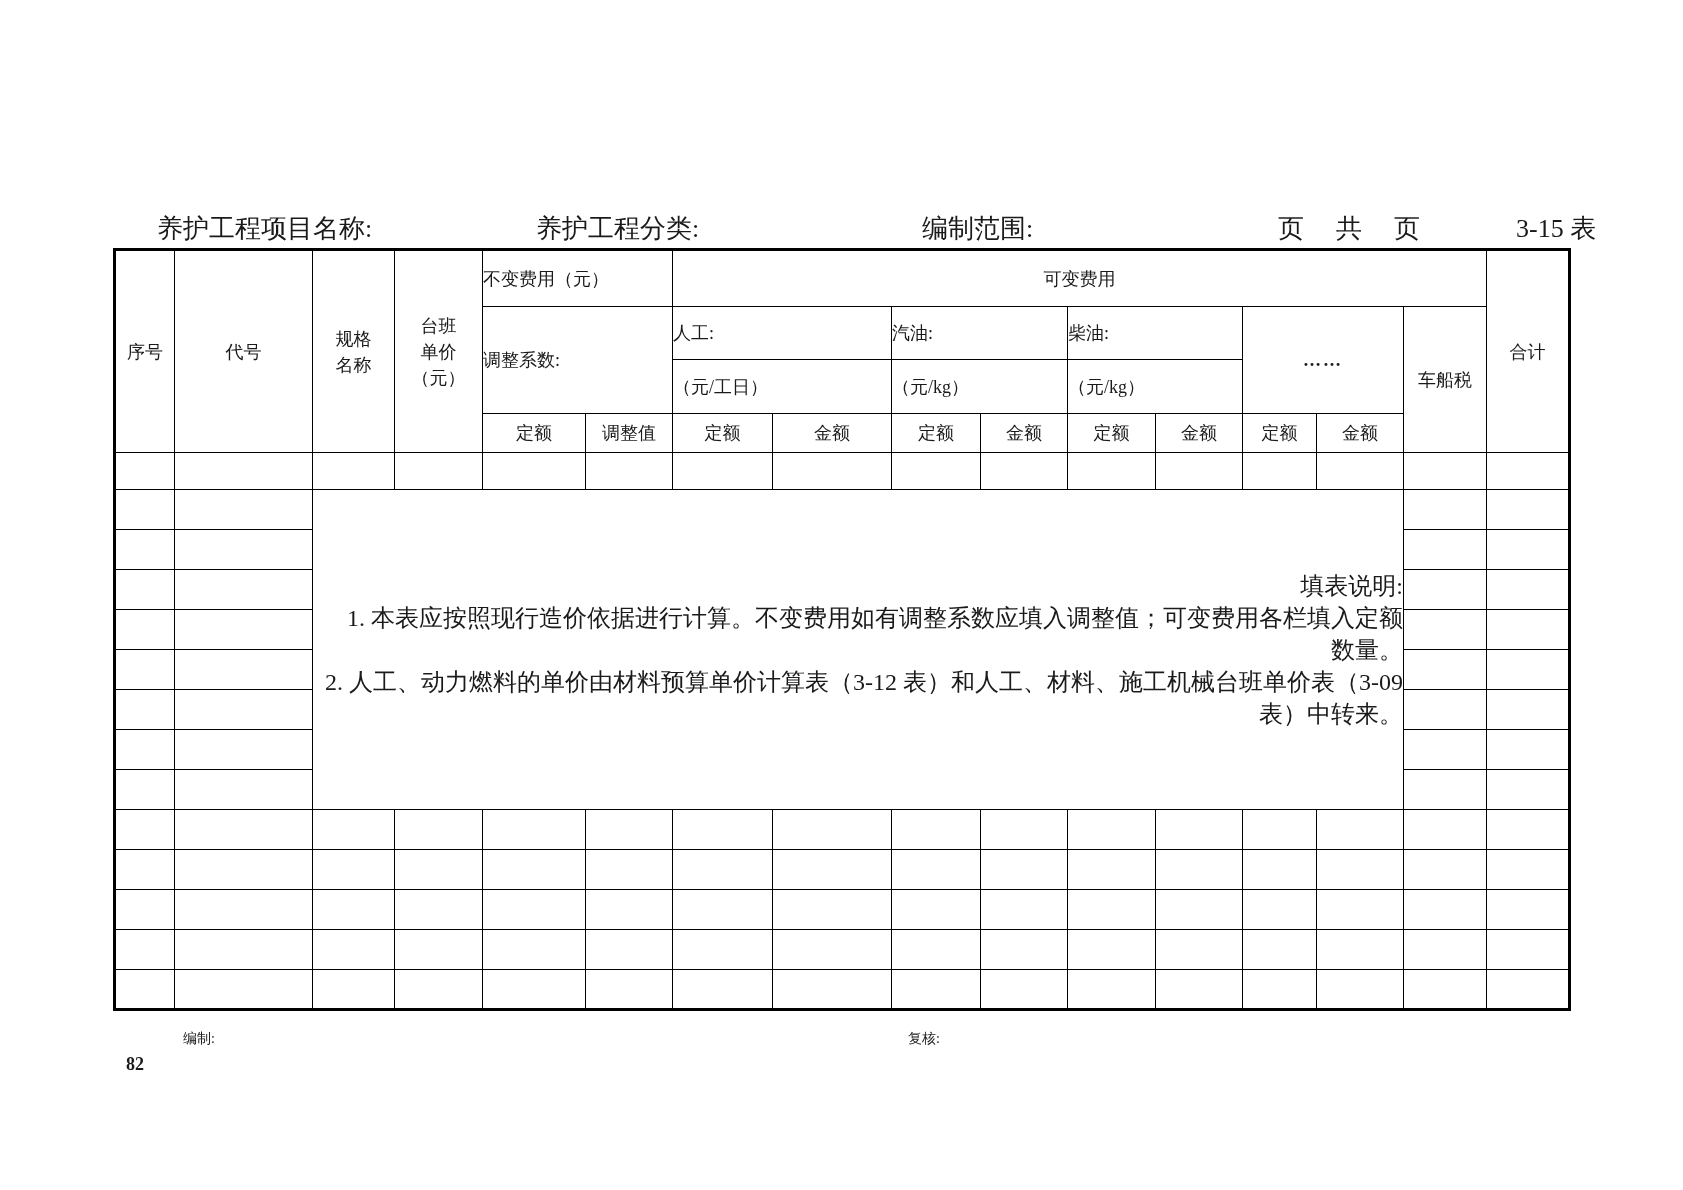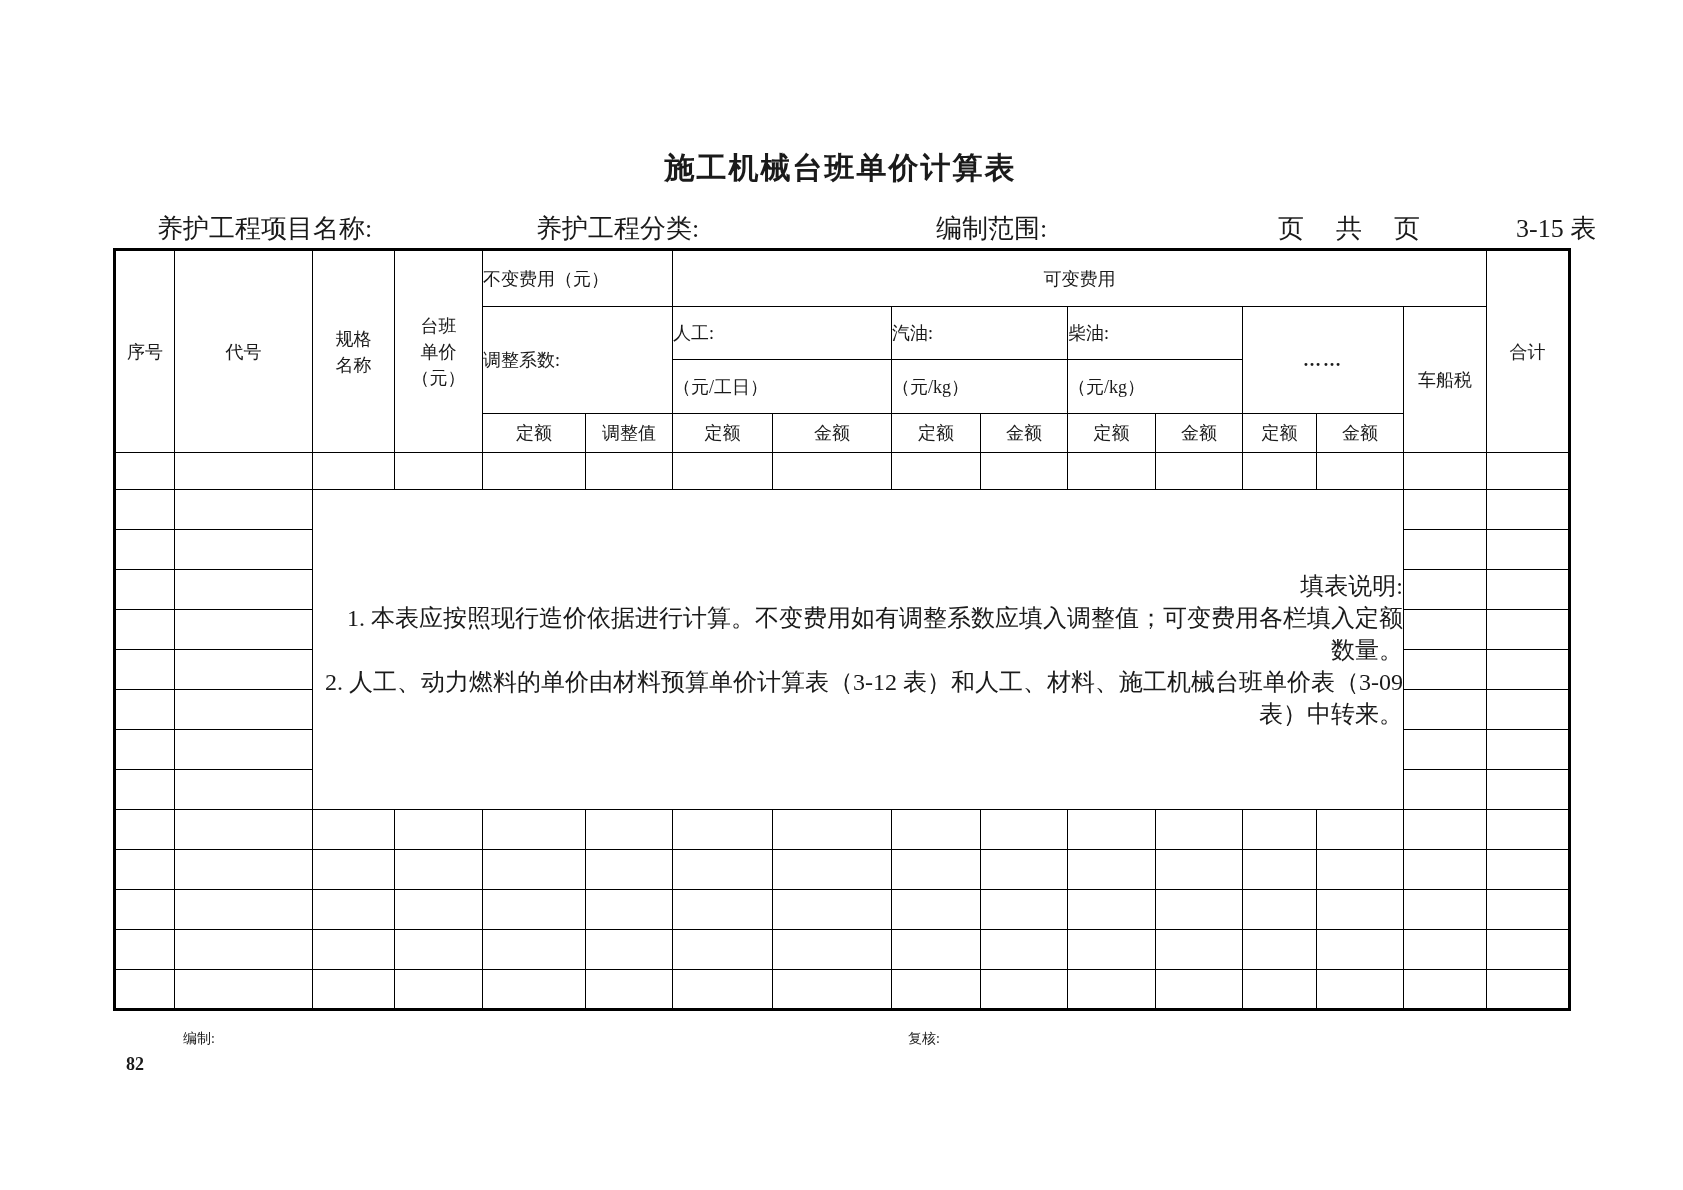--- a/index.html
+++ b/index.html
@@ -12,21 +12,21 @@
     overflow:hidden;
   }
   .title{
     position:absolute;left:113px;top:148px;width:1455px;
     text-align:center;font-size:30px;font-weight:bold;letter-spacing:2px;
   }
   .meta{position:absolute;top:211px;left:0;width:1683px;height:30px;font-size:26px;}
   .meta span{position:absolute;top:0;white-space:nowrap;}
   .m-project{left:157px;}
   .m-class{left:536px;}
-  .m-scope{left:922px;margin-left:14px;}
+  .m-scope{left:922px;}
   .m-pages{left:1278px;letter-spacing:3px;}
   .m-code{left:1516px;}
 
   .tablewrap{position:absolute;left:113px;top:248px;}
   table{
     border-collapse:collapse;table-layout:fixed;
     width:1455px;height:757px;
     border:3px solid #000;
   }
   td{
@@ -58,21 +58,20 @@
   .footer span{position:absolute;top:0;white-space:nowrap;}
   .f-comp{left:183px;}
   .f-rev{left:908px;}
   .pagenum{position:absolute;left:126px;top:1054px;font-size:18px;font-weight:bold;}
 </style>
 </head>
 <body>
 
 <div class="page">
 
-  <div class="title">施工机械台班单价计算表</div>
 
   <div class="meta">
     <span class="m-project">养护工程项目名称:</span>
     <span class="m-class">养护工程分类:</span>
     <span class="m-scope">编制范围:</span>
     <span class="m-pages">页　共　页</span>
     <span class="m-code">3-15 表</span>
   </div>
 
   <div class="tablewrap">

